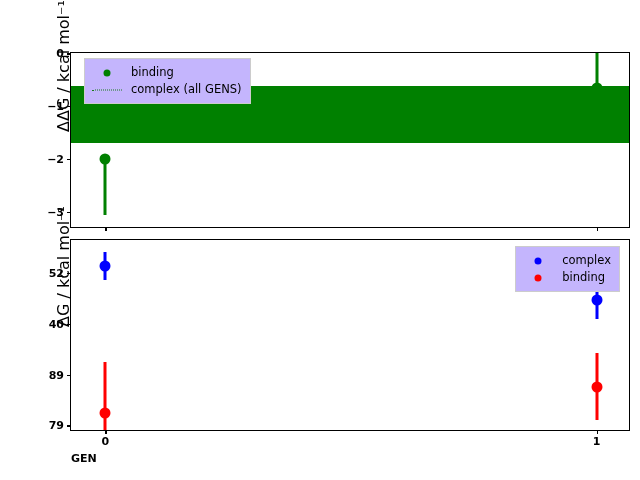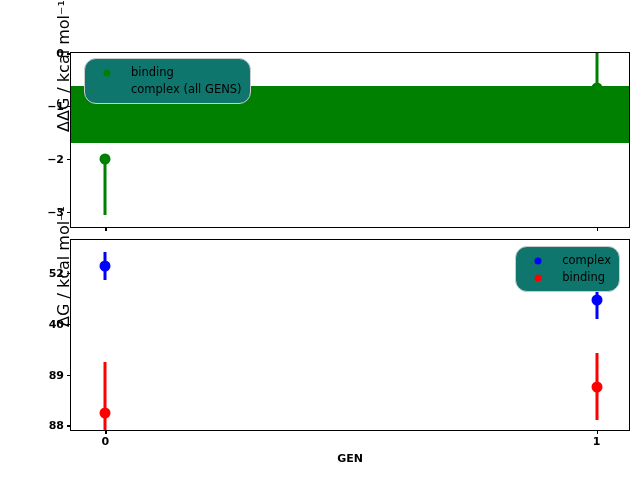--- a/index.html
+++ b/index.html
@@ -120,21 +120,21 @@
     top: 50%;
     transform: translate(-50%, -50%) rotate(-90deg);
     white-space: nowrap;
   }
   .xlabel {
     position: absolute;
     left: 0;
     width: 100%;
     top: 100%;
     margin-top: 22px;
-    text-align: center;
+    text-align: left;
     font-size: 11px;
     font-weight: bold;
     color: #000000;
   }
 
   
   .errbar {
     position: absolute;
     width: 3px;
     transform: translateX(-50%);
@@ -146,23 +146,23 @@
   }
   .band {
     position: absolute;
     left: 0;
     width: 100%;
   }
 
   
   .legend {
     position: absolute;
-    background: #0f766e;
+    background: #c4b5fd;
     border: 1px solid #cccccc;
-    border-radius: 12px;
+    border-radius: 0;
     padding: 5px 8px 5px 7px;
     font-size: 11.5px;
     color: #000000;
     box-sizing: border-box;
   }
   #legend-top { left: 13px; top: 5px; }
   #legend-bottom { right: 9px; top: 6px; }
   .legend-row {
     display: flex;
     align-items: center;
@@ -264,21 +264,21 @@
     <div>
       <div class="ytick-mark" style="top:83.6px"></div>
       <div class="ytick-label" style="top:83.6px">40</div>
     </div>
     <div>
       <div class="ytick-mark" style="top:134.5px"></div>
       <div class="ytick-label" style="top:134.5px">89</div>
     </div>
     <div>
       <div class="ytick-mark" style="top:185.4px"></div>
-      <div class="ytick-label" style="top:185.4px">88</div>
+      <div class="ytick-label" style="top:185.4px">79</div>
     </div>
 
     <div>
       <div class="xtick-mark" style="left:34.4px"></div>
       <div class="xtick-label" style="left:34.4px">0</div>
     </div>
     <div>
       <div class="xtick-mark" style="left:525.6px"></div>
       <div class="xtick-label" style="left:525.6px">1</div>
     </div>

